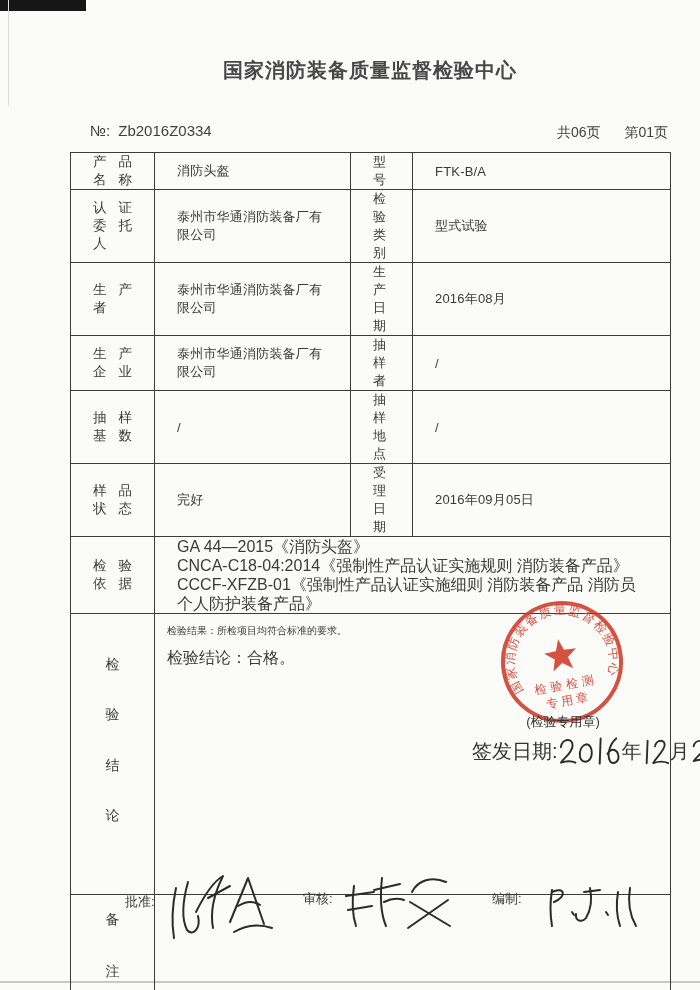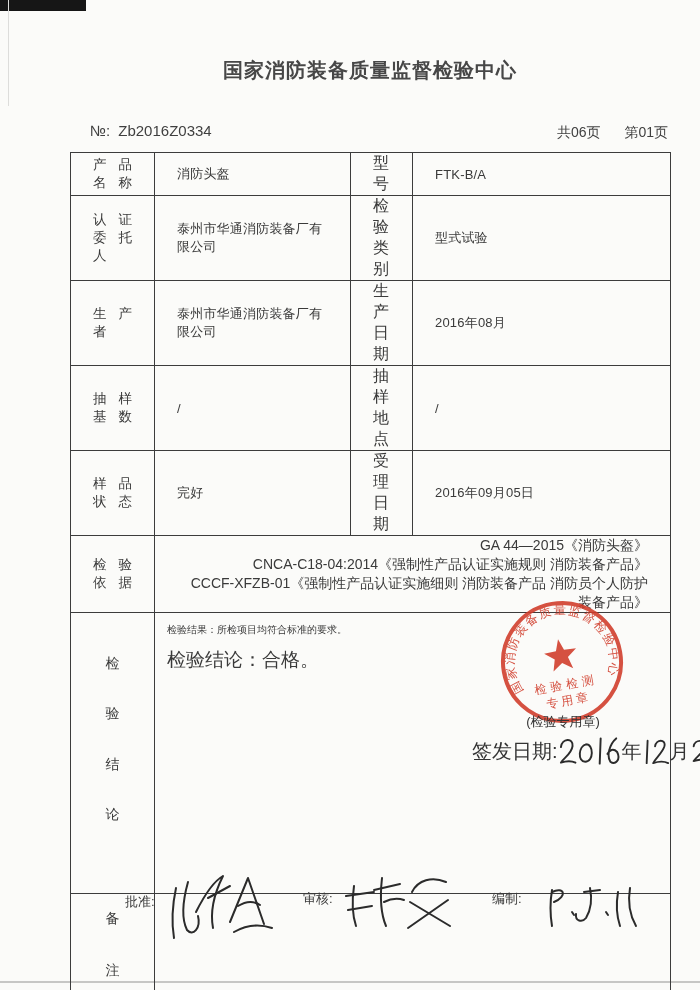--- a/index.html
+++ b/index.html
@@ -44,33 +44,33 @@
     padding:0 22px;
     vertical-align:middle;
     overflow:hidden;
   }
   td.lbl{
     text-align:justify;text-align-last:justify;
     padding:0 9px;font-size:13.5px;
   }
   td.lbl2{
     text-align:justify;text-align-last:justify;
-    padding:0 5px;font-size:16px;
+    padding:0 5px;font-size:13px;
   }
   td.val{padding-left:8px;letter-spacing:0.2px;}
   tr.r{height:34px;}
   tr.r6{height:33px;}
-  td.basis-cell{padding:3px 8px;font-size:14px;line-height:19px;text-align:right;}
+  td.basis-cell{padding:3px 8px;font-size:16px;line-height:19px;}
   td.vert{vertical-align:middle;}
   .vstack{display:flex;flex-direction:column;align-items:center;justify-content:space-between;font-size:14px;}
   .vstack.concl{height:170px;margin:18px 0 45px 0;}
   .vstack.remark{height:70px;margin:8px 0 10px 0;}
   td.concl-cell{position:relative;vertical-align:top;padding:0;}
   .result-line{position:absolute;left:12px;top:10px;font-size:10px;}
-  .verdict-line{position:absolute;left:12px;top:34px;font-size:19px;}
+  .verdict-line{position:absolute;left:12px;top:34px;font-size:16px;}
 
   
   .stamp{position:absolute;left:496px;top:595px;width:132px;height:134px;opacity:0.88;}
   .stamp-caption{position:absolute;left:500px;top:713px;width:126px;text-align:center;font-size:13px;color:#333;}
   .issue-line{position:absolute;left:472px;top:735px;display:flex;align-items:center;font-size:20px;color:#333;white-space:nowrap;}
   .issue-line svg{display:block;}
   .hand{stroke:#2b2b2b;stroke-width:2;fill:none;stroke-linecap:round;stroke-linejoin:round;}
 
   
   .footer-label{position:absolute;font-size:13px;color:#3a3a3a;}
@@ -115,20 +115,26 @@
           <td class="lbl">认证委托人</td>
           <td class="val">泰州市华通消防装备厂有限公司</td>
           <td class="lbl2">检验类别</td>
           <td class="val">型式试验</td>
         </tr>
     <tr class="r">
           <td class="lbl">生产者</td>
           <td class="val">泰州市华通消防装备厂有限公司</td>
           <td class="lbl2">生产日期</td>
           <td class="val">2016年08月</td>
+        </tr>
+    <tr class="r">
+          <td class="lbl">生产企业</td>
+          <td class="val">泰州市华通消防装备厂有限公司</td>
+          <td class="lbl2">抽样者</td>
+          <td class="val">/</td>
         </tr>
     <tr class="r6">
           <td class="lbl">抽样基数</td>
           <td class="val">/</td>
           <td class="lbl2">抽样地点</td>
           <td class="val">/</td>
         </tr>
     <tr class="r">
           <td class="lbl">样品状态</td>
           <td class="val">完好</td>

